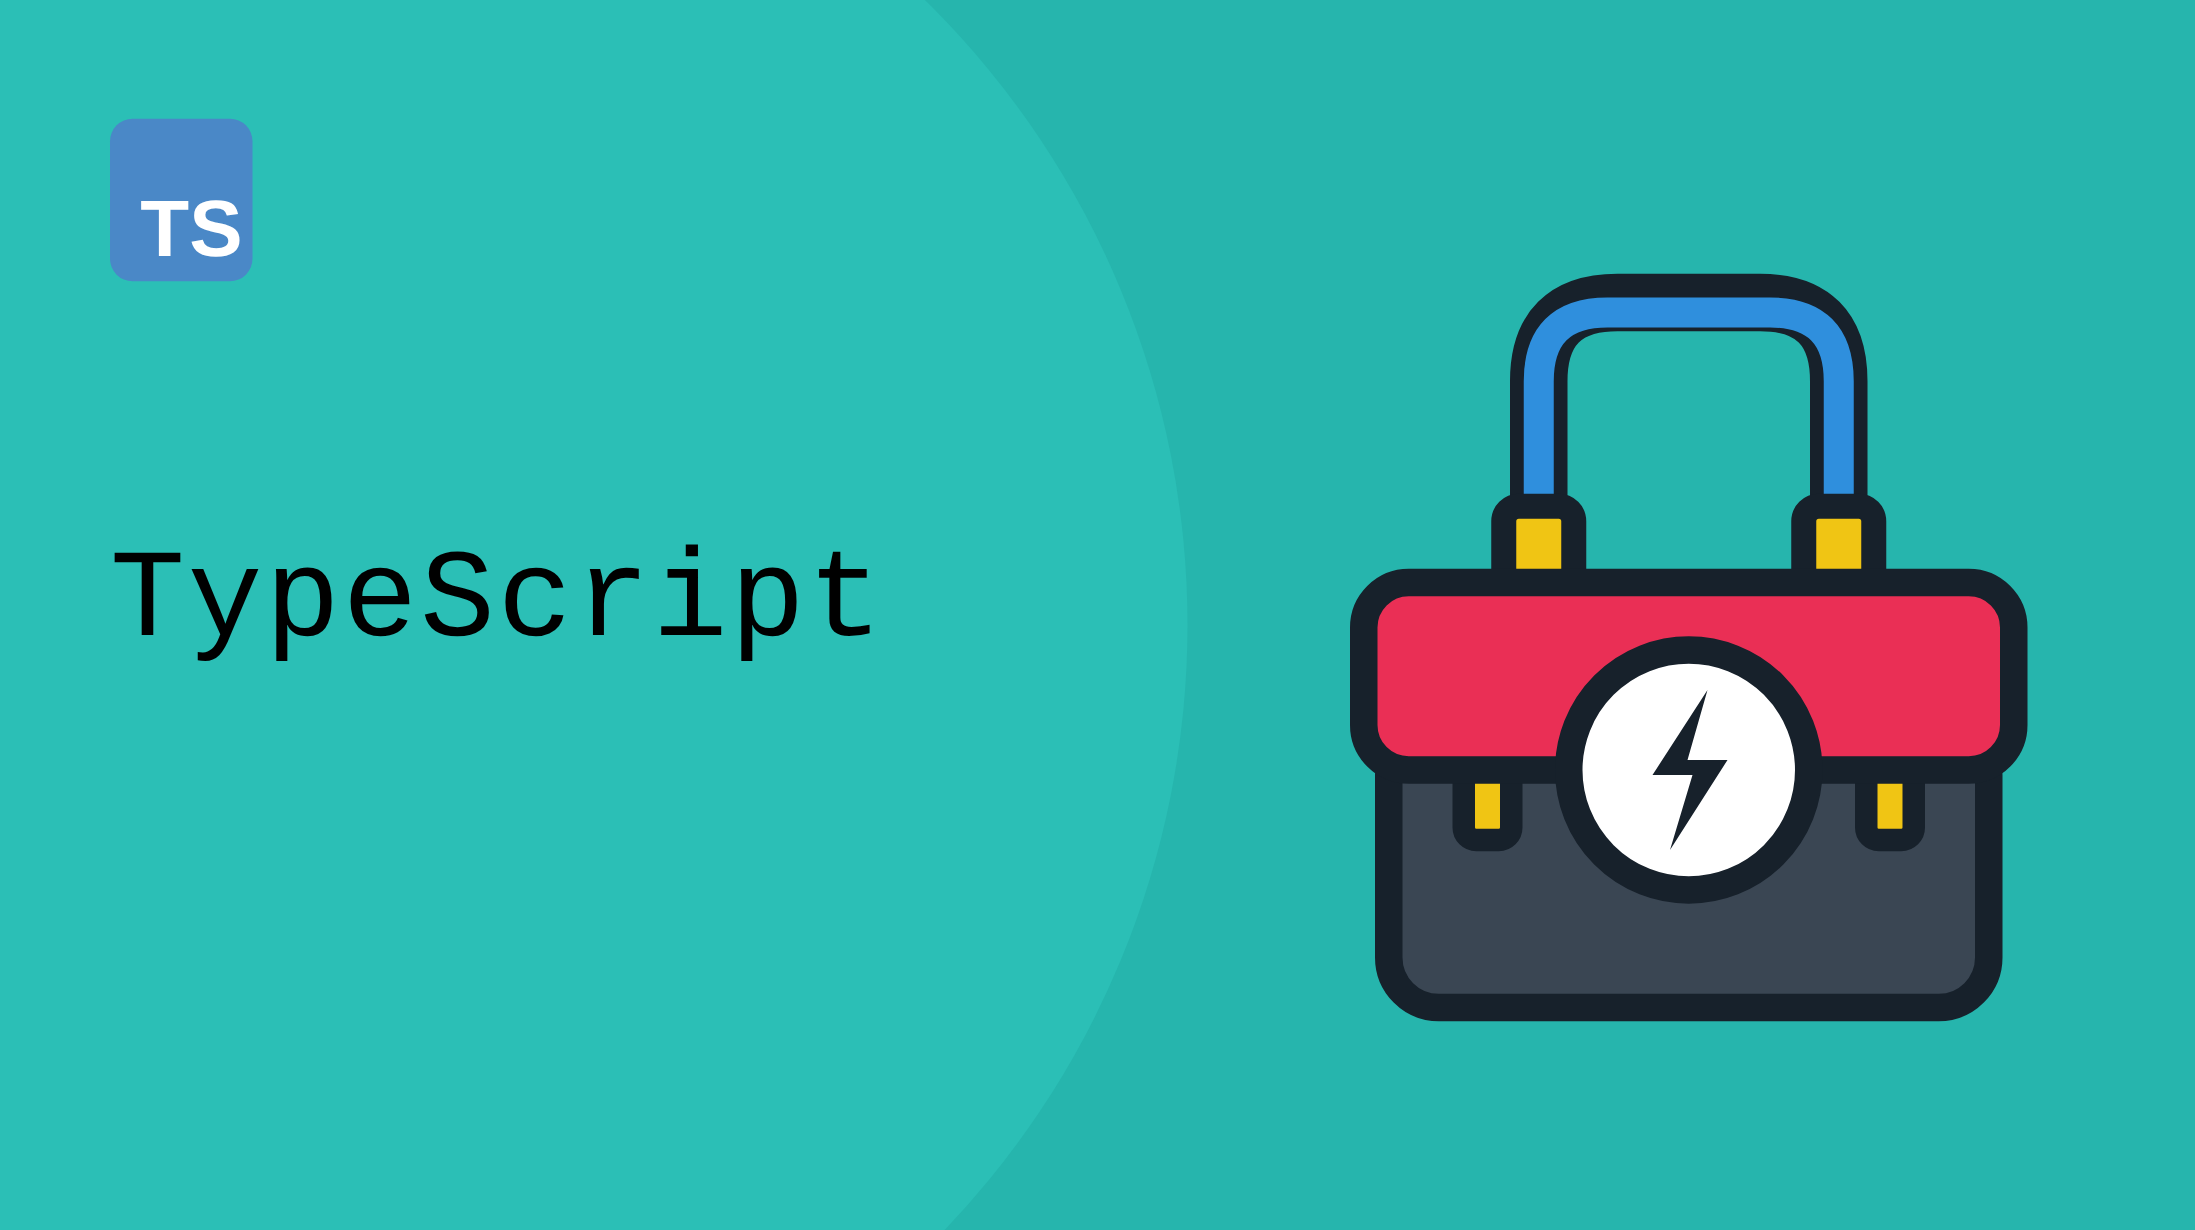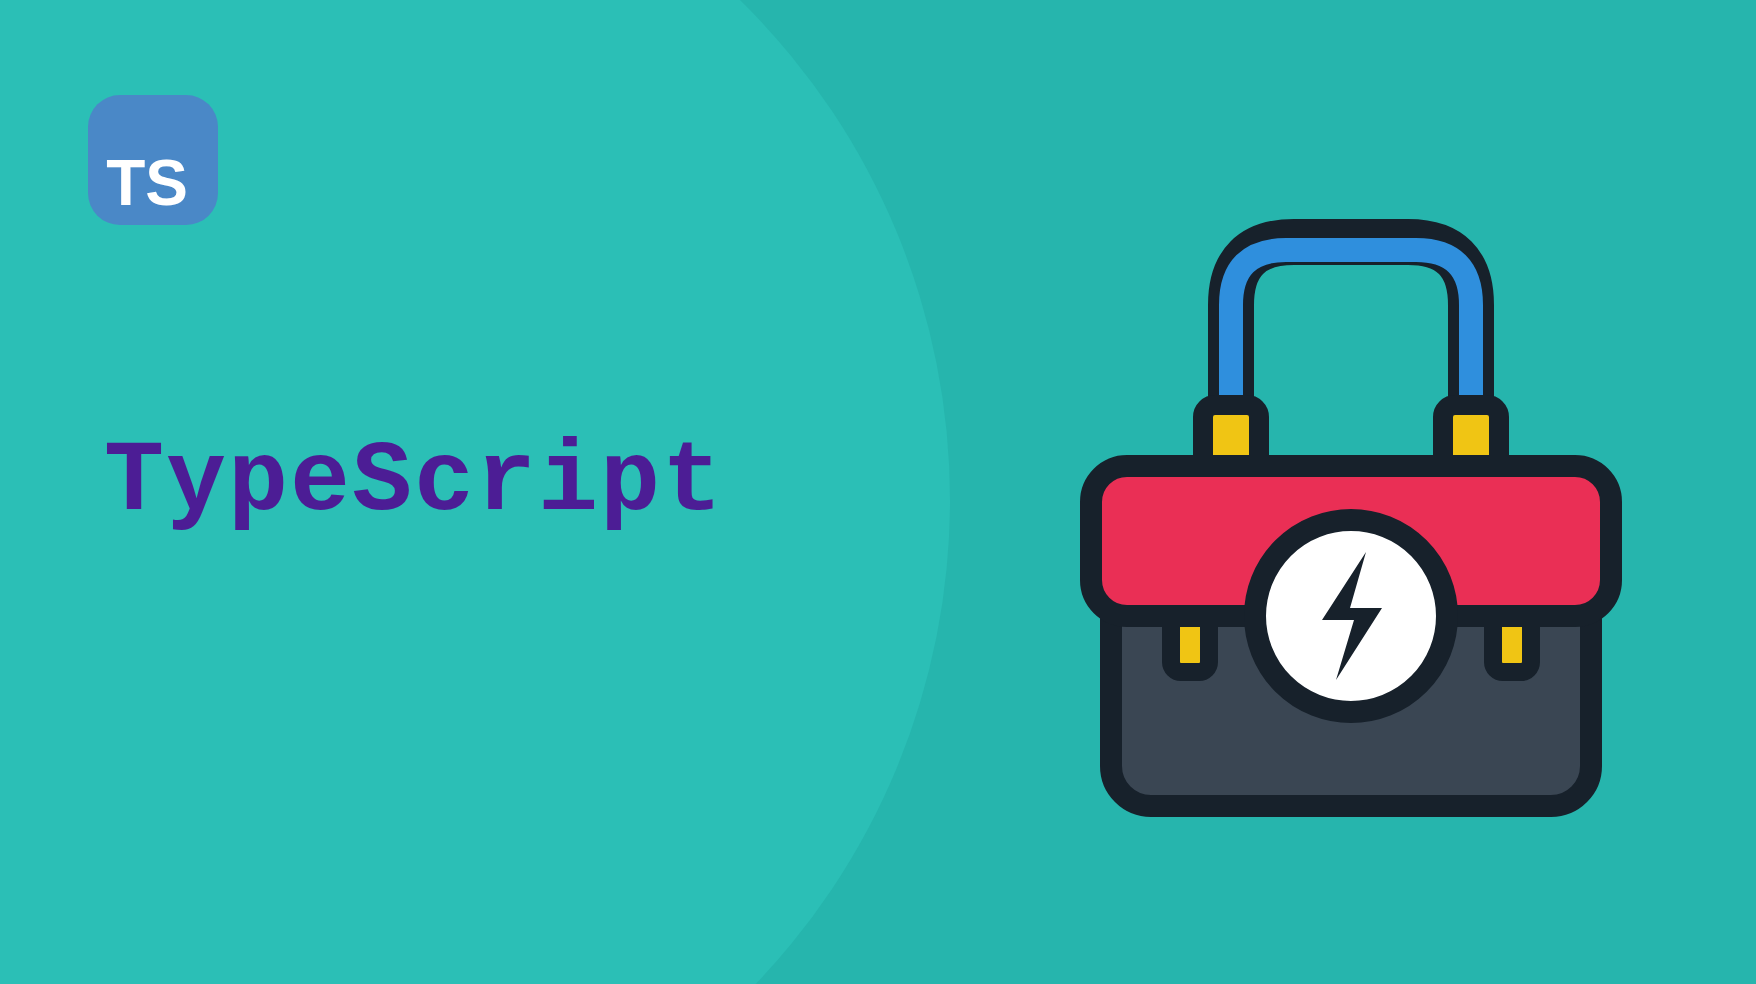--- a/index.html
+++ b/index.html
@@ -17,43 +17,43 @@
       height: 1400px;
       border-radius: 50%;
       background: #2bbfb6;
       left: -450px;
       top: -200px;
     }
     .ts-badge {
       position: absolute;
       left: 88px;
       top: 95px;
-      width: 130px;
+      width: 114px;
       height: 130px;
       background: #4a88c7;
-      border-radius: 32px;
+      border-radius: 18px;
       display: flex;
       align-items: flex-end;
       justify-content: flex-end;
-      padding: 10px 30px;
+      padding: 10px 8px;
     }
     .ts-badge-text {
       color: white;
       font-family: Arial, sans-serif;
       font-weight: bold;
       font-size: 64px;
       line-height: 1;
     }
     .title {
       position: absolute;
-      left: 104px;
+      left: 88px;
       top: 420px;
-      color: #4c1d95;
+      color: #000000;
       font-size: 100px;
-      font-weight: 700;
+      font-weight: 400;
       line-height: 1.25;
       letter-spacing: 2px;
     }
     .toolbox {
       position: absolute;
       right: 110px;
       top: 190px;
       width: 590px;
       height: 640px;
     }

